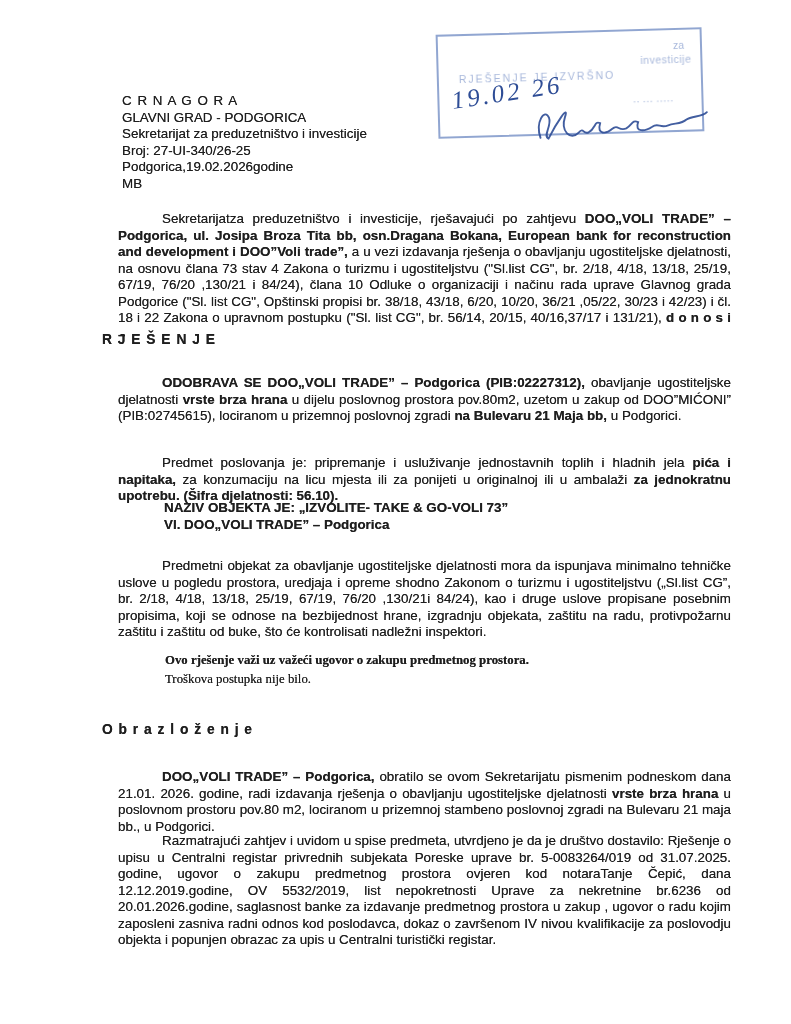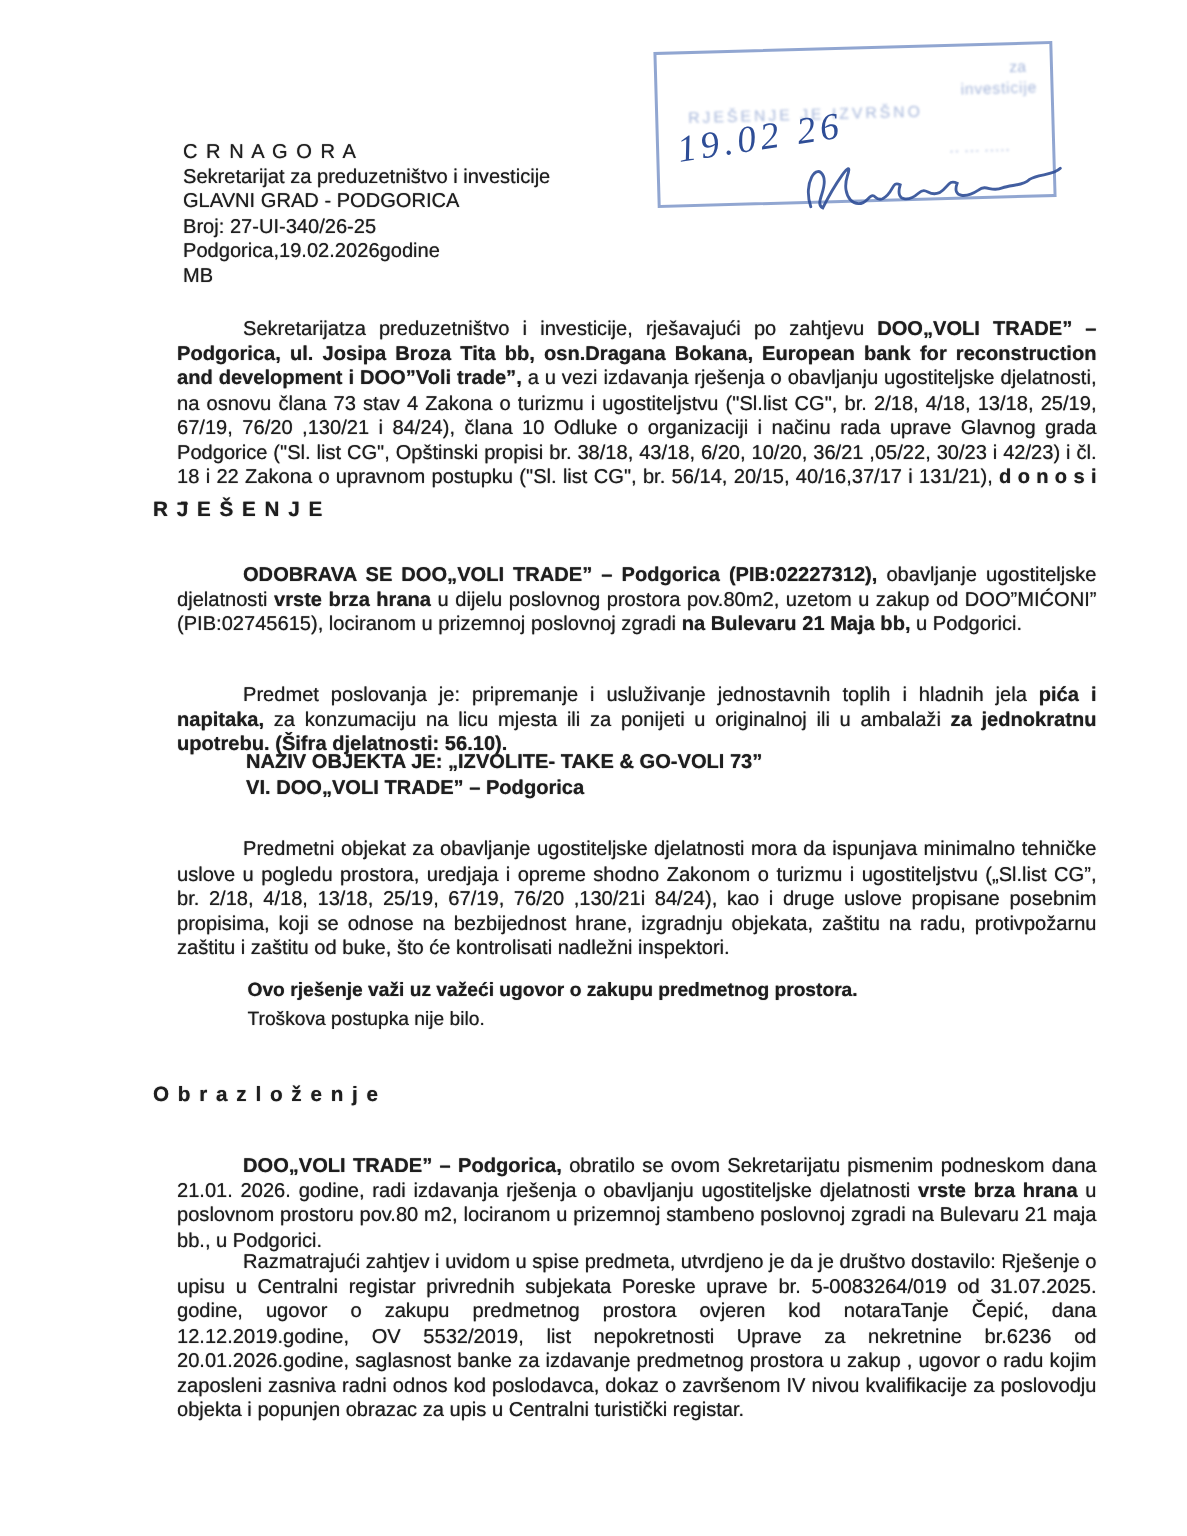--- a/index.html
+++ b/index.html
@@ -14,21 +14,21 @@
   .center{text-align:left;}
   .b{font-weight:700;}
   .hdg{font-weight:700;font-size:13.8px;letter-spacing:1px;}
   p{margin:16px;}
 
   
   .letterhead div{white-space:nowrap;margin-left:20px;}
   .lh-country{letter-spacing:1px;}
 
   
-  .alt{font-family:Liberation Sans, sans-serif;font-size:12.8px;}
+  .alt{font-family:Liberation Serif, serif;font-size:12.8px;}
 
   
   .stamp{
     position:absolute;left:437px;top:31px;width:262px;height:100px;
     border:2px solid rgba(98,128,190,.7);transform:rotate(-1.6deg);
     font-family:"Liberation Sans",sans-serif;
   }
   .stamp .faint{
     position:absolute;color:#6d88c3;font-size:10.5px;
     filter:blur(.7px);opacity:.6;white-space:nowrap;text-shadow:none;
@@ -56,22 +56,22 @@
     <div class="faint f3">RJEŠENJE JE IZVRŠNO</div>
     <div class="faint f4">·· ··· ·····</div>
     <div class="hdate">19.02  26</div>
     <svg class="sig" width="178" height="54" viewBox="0 0 178 54">
       <path d="M8,42 C3,26 13,12 17,22 C20,30 10,40 16,43 C24,28 38,8 33,22 C28,36 38,46 46,38 C52,32 50,40 56,38 C64,34 62,26 68,29 C64,41 74,40 80,35 C86,30 86,38 94,35 C100,32 100,26 106,29 C102,39 112,39 120,34 C126,30 128,36 136,33 C142,31 150,32 154,28 C160,24 170,26 175,21" fill="none" stroke="#2e4d96" stroke-width="1.9" stroke-linecap="round" opacity="0.9"></path>
     </svg>
   </div>
 
   <div class="blk letterhead" style="top:93px">
     <div class="lh-country">C R N A   G O R A</div>
+    <div>GLAVNI GRAD - PODGORICA</div>
     <div>Sekretarijat za  preduzetništvo i investicije</div>
-    <div>GLAVNI GRAD - PODGORICA</div>
     <div>Broj: 27-UI-340/26-25</div>
     <div>Podgorica,19.02.2026godine</div>
     <div>MB</div>
   </div>
 
   <p class="blk just ind" style="top:195px">
     <span>Sekretarijatza preduzetništvo i investicije, rješavajući po zahtjevu </span><span class="b">DOO„VOLI TRADE” – Podgorica, ul. Josipa Broza Tita bb, osn.Dragana Bokana, European bank for reconstruction and development i DOO”Voli trade”,</span><span> a u vezi  izdavanja  rješenja o obavljanju ugostiteljske djelatnosti, na osnovu člana 73 stav 4  Zakona o turizmu i ugostiteljstvu  ("Sl.list CG", br. 2/18, 4/18, 13/18, 25/19, 67/19, 76/20 ,130/21 i 84/24), člana 10 Odluke o organizaciji i načinu rada uprave Glavnog grada  Podgorice ("Sl. list CG", Opštinski propisi br. 38/18, 43/18, 6/20, 10/20, 36/21 ,05/22, 30/23 i 42/23) i čl. 18 i 22 Zakona o  upravnom  postupku ("Sl. list CG", br. 56/14, 20/15, 40/16,37/17 i 131/21), </span><span class="b">d o n o s i –</span>
   </p>
 
   <div class="blk center hdg" style="top:332px">R J E Š E N J E</div>

